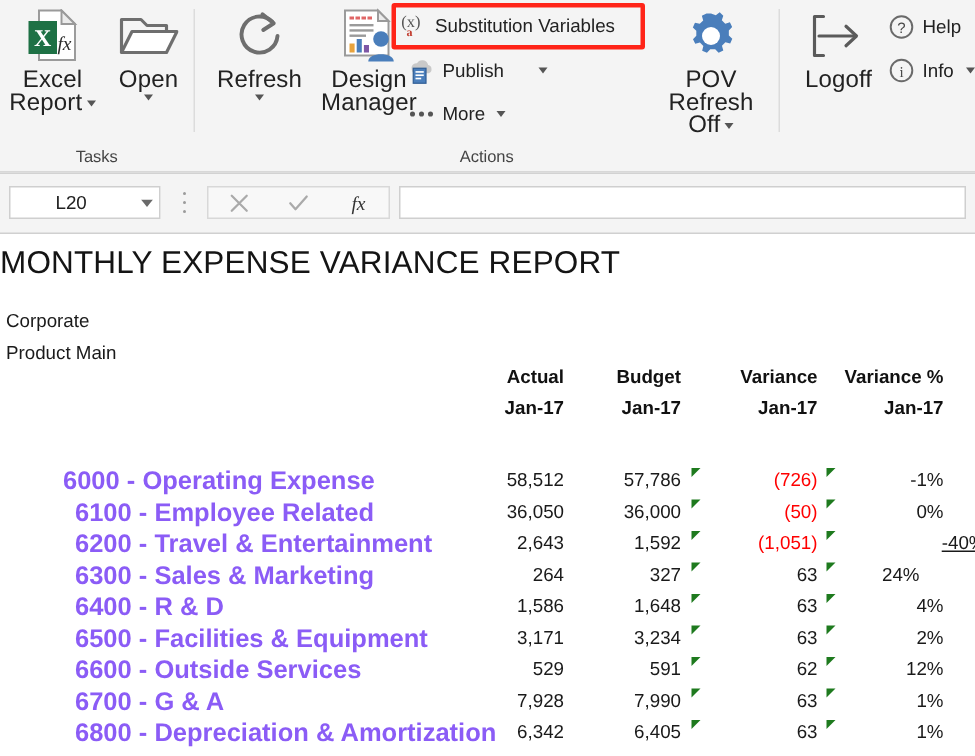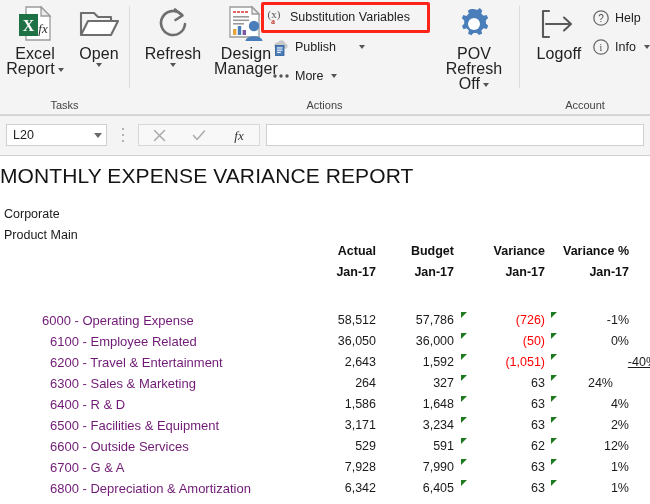--- a/index.html
+++ b/index.html
@@ -65,21 +65,21 @@
   }
 
   
   .fbar{
     position:relative;height:40px;background:#f4f4f4;
     border-bottom:1px solid #d0d0d0;box-sizing:border-box;
   }
   .namebox{
     position:absolute;left:6px;top:8px;width:101px;height:22px;
     background:#fff;border:1px solid #cfcfcf;box-sizing:border-box;
-    display:flex;align-items:center;
+    display:flex;align-items:center;padding-left:24px;
   }
   .namebox .nval{
     flex:1;padding-left:6px;font-size:12.5px;color:#222;line-height:20px;
   }
   .namebox .ncar{
     width:16px;display:flex;align-items:center;justify-content:center;
   }
   .grip{
     position:absolute;left:122px;top:12px;width:3px;height:14px;
     display:flex;flex-direction:column;justify-content:space-between;
@@ -104,21 +104,21 @@
   }
   .pov{position:absolute;left:4px;font-size:12.5px;color:#1a1a1a;}
   .pov.p1{top:51px;}
   .pov.p2{top:72px;}
 
   .hdr{position:absolute;font-size:12.5px;font-weight:bold;color:#111;text-align:right;}
   .hdr .l2{display:block;margin-top:7px;}
 
   .row{position:absolute;left:0;right:0;height:21px;}
   .row .lbl{
-    position:absolute;top:0;font-size:13px;font-weight:normal;color:#701a75;
+    position:absolute;top:0;font-size:17px;font-weight:bold;color:#8b5cf6;
     line-height:21px;white-space:nowrap;
   }
   .row .num{
     position:absolute;top:0;font-size:12.5px;color:#1a1a1a;line-height:21px;
     text-align:right;
   }
   .row .num.neg{color:#ff0000;}
   .tri{
     position:absolute;width:0;height:0;
     border-top:6px solid #1e7a1e;
@@ -295,21 +295,20 @@
             <text x="9" y="13" font-family="'Liberation Serif',serif" font-size="10" fill="#4a4a4a" text-anchor="middle">i</text>
           </svg>
         </span>
         <span>Info</span>
         <span class="caret"></span>
       </div>
     </div>
 
     <div class="grp-label" style="left:0;width:129px;">Tasks</div>
     <div class="grp-label" style="left:130px;width:389px;">Actions</div>
-    <div class="grp-label" style="left:520px;width:130px;">Account</div>
   </div>
 
   <div class="hl-box" style="left:261px;top:2px;width:169px;height:31px;"></div>
 
   <div class="rib-bottom-line"></div>
 </div>
 
 <div class="fbar">
   <div class="namebox">
     <span class="nval">L20</span>

